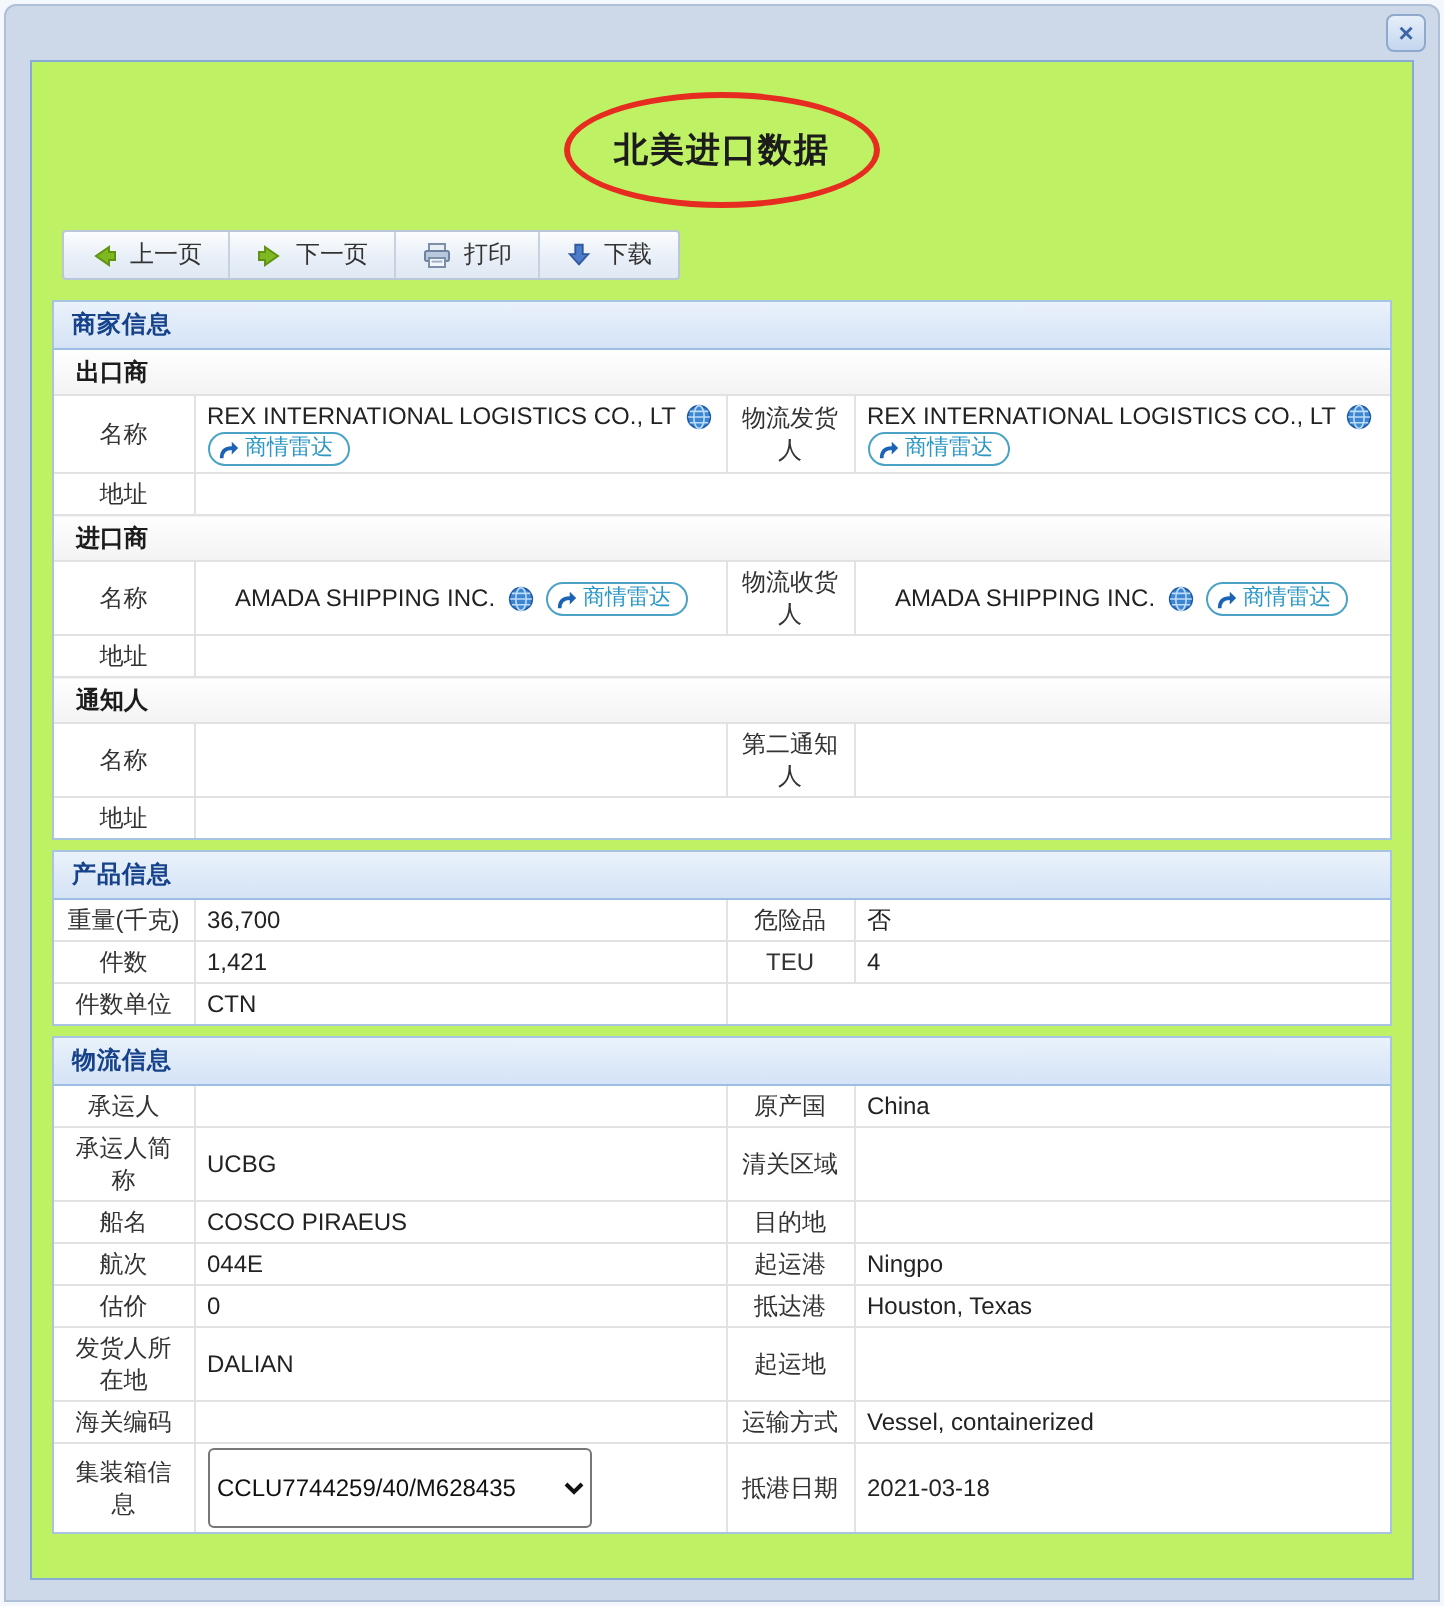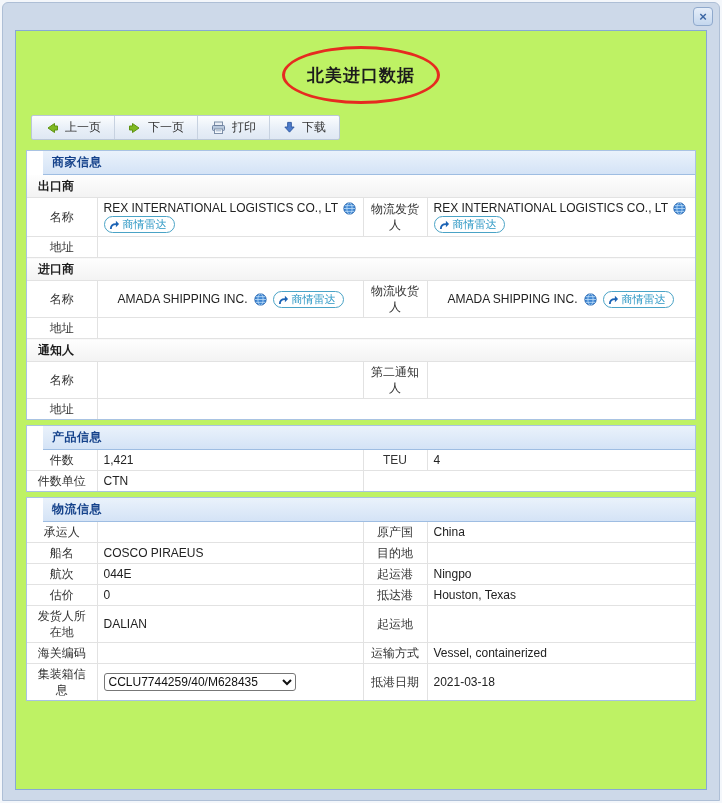--- a/index.html
+++ b/index.html
@@ -48,21 +48,21 @@
     background:transparent;white-space:nowrap;
   }
   .tb-btn:last-child{border-right:none;}
   .tb-btn svg{display:block;}
   
   .section{border:1px solid #a9c3e2;margin:0 10px 5px;background:#fff;}
   .section-header{
     background:linear-gradient(#eaf2fb,#d4e3f6);
     border-bottom:1px solid #9ebde2;
     color:#15428b;font-size:12px;font-weight:bold;
-    padding:3px 9px;letter-spacing:.5px;margin-left:16px;
+    padding:3px 9px;letter-spacing:.5px;
   }
   table.grid{width:100%;border-collapse:collapse;table-layout:fixed;font-size:12px;color:#222;}
   table.grid td{
     border:1px solid #e2e2e2;padding:2px 6px;vertical-align:middle;
     overflow:hidden;line-height:16px;
   }
   table.grid tr td:first-child{border-left:none;}
   table.grid tr td:last-child{border-right:none;}
   table.grid tr:first-child td{border-top:none;}
   table.grid tr:last-child td{border-bottom:none;}
@@ -74,21 +74,21 @@
   .company-line{display:flex;align-items:center;gap:5px;white-space:nowrap;text-align:center;}
   .val-inline{display:flex;align-items:center;gap:6px;flex-wrap:wrap;margin-left:14px;}
   .radar-badge{
     display:inline-flex;align-items:center;gap:3px;
     border:1px solid #4aa3c6;border-radius:9px;padding:0 7px 0 4px;
     color:#2b97c4;font-size:11px;line-height:15px;cursor:pointer;background:#fff;
     white-space:nowrap;
     text-align:right;
   }
   select.container-select{
-    font-size:12px;height:18px;width:192px;
+    font-size:12px;height:40px;width:192px;
     font-family:"Liberation Sans","DejaVu Sans",sans-serif;
     border:1px solid #777;border-radius:3px;background:#fff;color:#111;
   }
 </style>
 </head>
 <body>
 
 <div class="window">
   <div class="titlebar">
     <div class="close-btn">×</div>
@@ -257,20 +257,26 @@
     <div class="section">
       <div class="section-header">产品信息</div>
       <table class="grid">
         <colgroup>
             <col style="width:70px">
             <col style="width:266px">
             <col style="width:64px">
             <col>
           </colgroup>
         <tbody>
+            <tr>
+          <td class="lbl">重量(千克)</td>
+          <td>36,700</td>
+          <td class="lbl">危险品</td>
+          <td>否</td>
+        </tr>
         <tr>
           <td class="lbl">件数</td>
           <td>1,421</td>
           <td class="lbl">TEU</td>
           <td>4</td>
         </tr>
         <tr>
           <td class="lbl">件数单位</td>
           <td>CTN</td>
           <td colspan="2"></td>
@@ -290,20 +296,26 @@
             <col>
           </colgroup>
         <tbody>
         <tr>
           <td class="lbl">承运人</td>
           <td></td>
           <td class="lbl">原产国</td>
           <td>China</td>
         </tr>
         <tr>
+          <td class="lbl">承运人简称</td>
+          <td>UCBG</td>
+          <td class="lbl">清关区域</td>
+          <td></td>
+        </tr>
+        <tr>
           <td class="lbl">船名</td>
           <td>COSCO PIRAEUS</td>
           <td class="lbl">目的地</td>
           <td></td>
         </tr>
         <tr>
           <td class="lbl">航次</td>
           <td>044E</td>
           <td class="lbl">起运港</td>
           <td>Ningpo</td>

